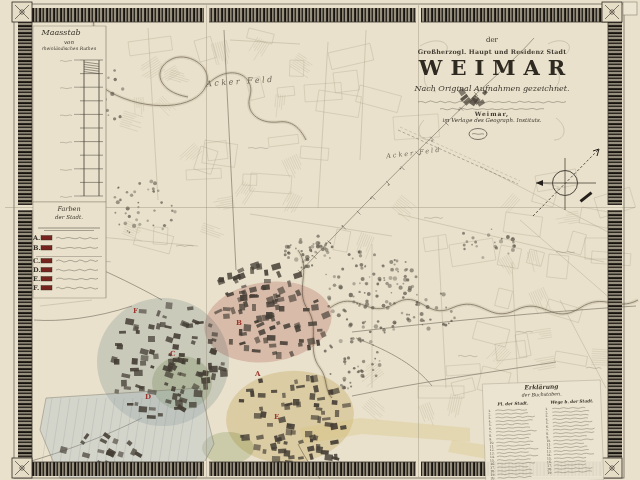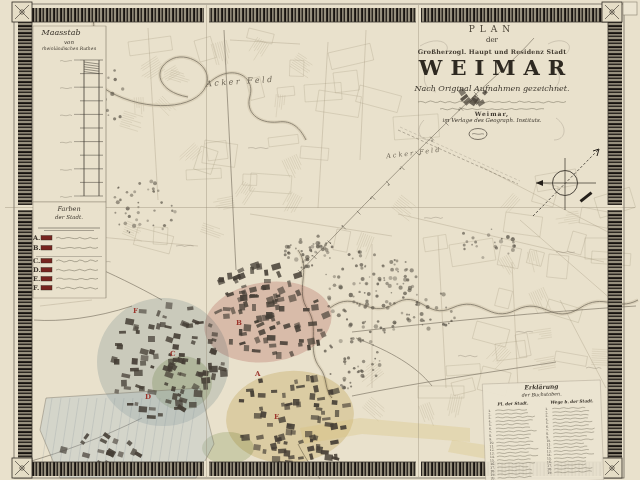--- a/index.html
+++ b/index.html
@@ -1282,21 +1282,20 @@
       <path d="M424,120 C414,130 420,142 432,140" fill="none" stroke="#8a8171" stroke-width="0.5" opacity="0.6"></path>
       <path d="M556,118 C568,126 566,140 554,140" fill="none" stroke="#8a8171" stroke-width="0.5" opacity="0.6"></path>
       <path d="M430,66 C420,76 424,90 436,92" fill="none" stroke="#8a8171" stroke-width="0.5" opacity="0.6"></path>
       <path d="M552,64 C564,74 560,88 550,90" fill="none" stroke="#8a8171" stroke-width="0.5" opacity="0.6"></path>
       <path d="M418,102 Q420.5,101.0 422.9,101.8 Q425.4,103.8 427.9,101.8 Q430.3,100.2 432.8,101.5 Q435.3,103.0 437.7,102.3 Q440.2,100.3 442.7,101.9 Q445.1,103.7 447.6,101.9 Q450.1,101.0 452.5,102.5 Q455.0,103.7 457.5,102.3 Q459.9,100.3 462.4,101.6 Q464.9,103.2 467.3,101.9 Q469.8,100.9 472.3,102.1 Q474.7,102.8 477.2,102.5 Q479.7,100.7 482.1,102.5 Q484.6,103.0 487.1,101.9 Q489.5,100.6 492.0,101.7 Q494.5,102.9 496.9,101.9 Q499.4,101.1 501.9,102.5 Q504.3,102.6 506.8,102.1 Q509.3,100.2 511.7,102.6 Q514.2,102.8 516.7,102.5 Q519.1,100.2 521.6,101.6 Q524.1,102.9 526.5,102.1 Q529.0,100.7 531.5,102.5 Q533.9,102.7 536.4,102.0 Q538.9,101.3 541.3,102.6 Q543.8,103.7 546.3,102.0 Q548.7,100.7 551.2,102.2 Q553.7,103.2 556.1,101.7 Q558.6,101.2 561.1,102.3 Q563.5,103.0 566.0,101.5" fill="none" stroke="#55503f" stroke-width="0.5" opacity="0.8"></path>
       <path d="M440,109 Q442.5,107.8 445.0,109.4 Q447.4,110.3 449.9,109.2 Q452.4,107.6 454.9,108.9 Q457.3,109.8 459.8,108.9 Q462.3,107.6 464.8,109.0 Q467.2,110.1 469.7,109.1 Q472.2,107.9 474.7,109.2 Q477.1,110.1 479.6,109.2 Q482.1,108.4 484.6,109.0 Q487.0,110.1 489.5,109.3 Q492.0,108.2 494.5,109.4 Q497.0,109.9 499.4,109.4 Q501.9,108.1 504.4,109.5 Q506.9,109.8 509.3,109.0 Q511.8,107.7 514.3,109.4 Q516.8,110.0 519.2,108.9 Q521.7,108.4 524.2,109.1 Q526.7,109.6 529.1,109.0 Q531.6,108.1 534.1,108.7 Q536.6,110.4 539.0,109.0 Q541.5,108.4 544.0,108.8" fill="none" stroke="#55503f" stroke-width="0.5" opacity="0.8"></path>
       <ellipse cx="478" cy="134" rx="9" ry="5.5" fill="none" stroke="#4a443b" stroke-width="0.7"></ellipse>
       <path d="M472,134 Q474.0,133.0 476.0,133.9 Q478.0,134.5 480.0,134.2 Q482.0,133.3 484.0,134.1" fill="none" stroke="#4a443b" stroke-width="0.6" opacity="0.8"></path>
     </svg>
 
-  <div class="t ctr" id="t-plan">PLAN</div>
   <div class="t ctr" id="t-der">der</div>
   <div class="t ctr" id="t-ded">Großherzogl. Haupt und Residenz Stadt</div>
   <div class="t ctr" id="t-sub">Nach Original Aufnahmen gezeichnet.</div>
   <div class="t ctr" id="t-city">WEIMAR</div>
   <div class="t ctr" id="t-impc">Weimar,</div>
   <div class="t ctr" id="t-imp">im Verlage des Geograph. Instituts.</div>
 
   <div class="t ctr" id="sc-t">Maasstab</div>
   <div class="t ctr" id="sc-v">von</div>
   <div class="t ctr" id="sc-u">rheinländischen Ruthen</div>

